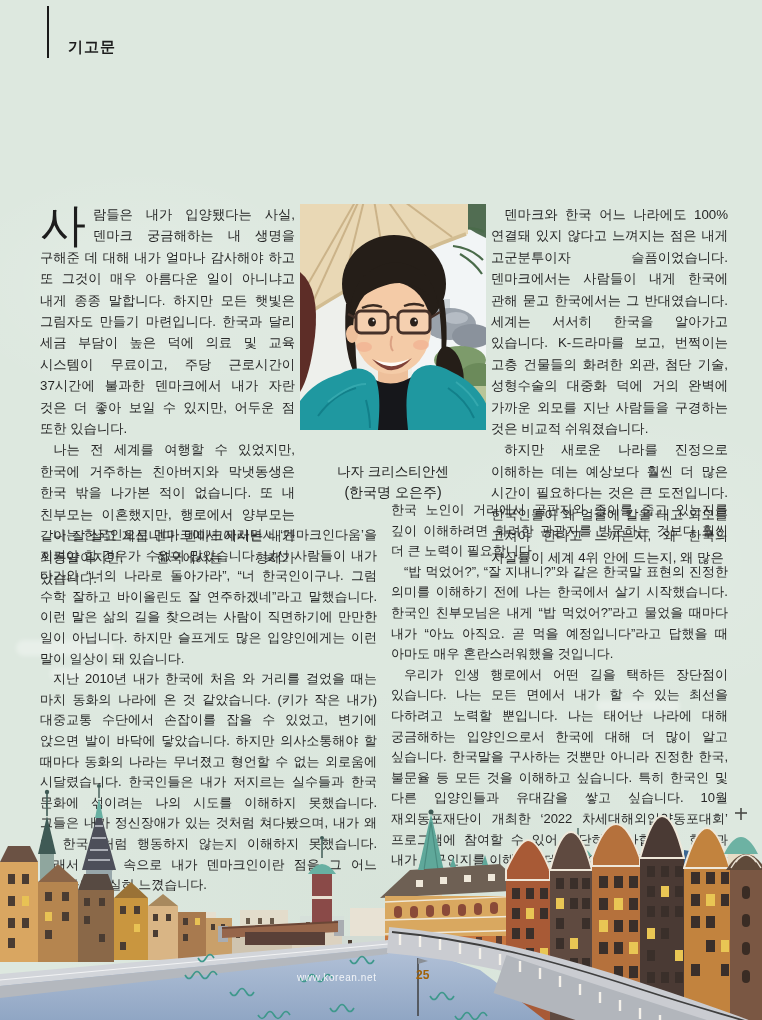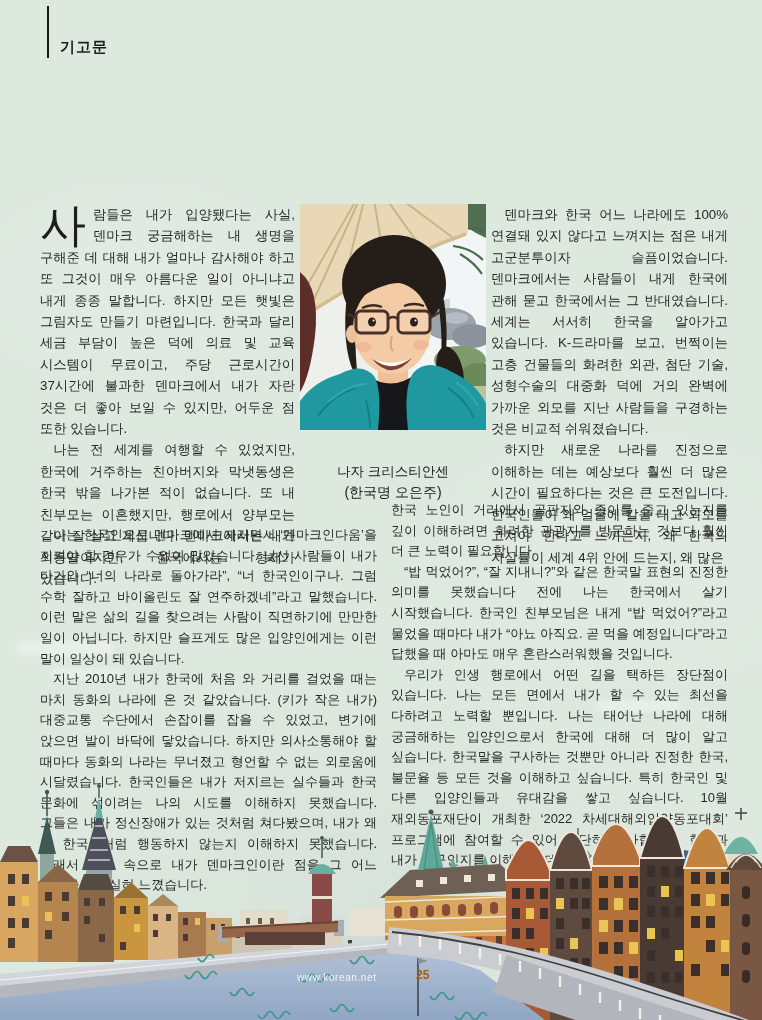--- a/index.html
+++ b/index.html
@@ -5,21 +5,21 @@
   html,body{margin:0;padding:0;}
   body{width:762px;height:1020px;overflow:hidden;
        font-family:"Liberation Sans","DejaVu Sans",sans-serif;}
   .page{position:relative;width:762px;height:1020px;background:#dde8df;overflow:hidden;}
   .page::before{content:"";position:absolute;inset:0;pointer-events:none;
     background:
       radial-gradient(ellipse 320px 200px at 18% 28%, rgba(255,255,255,.16), transparent 60%),
       radial-gradient(ellipse 420px 260px at 82% 55%, rgba(255,255,255,.12), transparent 60%),
       radial-gradient(ellipse 520px 320px at 50% 88%, rgba(178,198,184,.14), transparent 65%);}
   .kicker-line{position:absolute;left:47px;top:6px;width:2px;height:52px;background:#191919;}
-  .kicker{position:absolute;left:60px;top:38px;font-size:15px;font-weight:700;color:#1c1c1c;letter-spacing:1px;}
+  .kicker{position:absolute;left:68px;top:38px;font-size:15px;font-weight:700;color:#1c1c1c;letter-spacing:1px;}
   .title{position:absolute;left:0;top:112px;width:100%;text-align:center;
          font-family:"Liberation Serif","DejaVu Serif",serif;
          font-size:31px;font-weight:700;color:#0f0f0f;letter-spacing:3px;}
   .top-section{position:absolute;left:40px;top:204px;width:688px;
                display:grid;grid-template-columns:255px 188px 237px;column-gap:4px;}
   .bottom-section{position:absolute;left:40px;top:500px;width:688px;
                display:grid;grid-template-columns:337px 337px;column-gap:14px;}
   .col-left-bottom{padding-top:25px;}
   .para{margin:0;font-size:13.3px;line-height:21.4px;color:#272727;text-align:justify;word-break:keep-all;}
   .bottom-section .para{font-size:13px;line-height:20.6px;}
@@ -132,21 +132,21 @@
     </div>
   </div>
 
   <div class="bottom-section">
     <div class="col col-left-bottom">
       <p class="para indent">나는 한국인으로 덴마크에서 자라면서 ‘덴마크인다움’을 지켜야 할 경우가 수없이 많았습니다. 낯선 사람들이 내가 다가와 “너의 나라로 돌아가라”, “너 한국인이구나. 그럼 수학 잘하고 바이올린도 잘 연주하겠네”라고 말했습니다. 이런 말은 삶의 길을 찾으려는 사람이 직면하기에 만만한 일이 아닙니다. 하지만 슬프게도 많은 입양인에게는 이런 말이 일상이 돼 있습니다.</p>
       <p class="para indent">지난 2010년 내가 한국에 처음 와 거리를 걸었을 때는 마치 동화의 나라에 온 것 같았습니다. (키가 작은 내가) 대중교통 수단에서 손잡이를 잡을 수 있었고, 변기에 앉으면 발이 바닥에 닿았습니다. 하지만 의사소통해야 할 때마다 동화의 나라는 무너졌고 형언할 수 없는 외로움에 시달렸습니다. 한국인들은 내가 저지르는 실수들과 한국 문화에 섞이려는 나의 시도를 이해하지 못했습니다. 그들은 내가 정신장애가 있는 것처럼 쳐다봤으며, 내가 왜 더 한국인처럼 행동하지 않는지 이해하지 못했습니다. 그래서 나는 속으로 내가 덴마크인이란 점을 그 어느 때보다도 절실히 느꼈습니다.</p>
     </div>
     <div class="col">
       <p class="para">한국 노인이 거리에서 골판지와 종이를 줍고 있는지를 깊이 이해하려면 화려한 관광지를 방문하는 것보다 훨씬 더 큰 노력이 필요합니다.</p>
-      <p class="para indent">“밥 먹었어?”, “잘 지내니?”와 같은 한국말 표현의 진정한 의미를 못했습니다 전에 나는 한국에서 살기 시작했습니다. 한국인 친부모님은 내게 “밥 먹었어?”라고 물었을 때마다 내가 “아뇨 아직요. 곧 먹을 예정입니다”라고 답했을 때 아마도 매우 혼란스러워했을 것입니다.</p>
+      <p class="para indent">“밥 먹었어?”, “잘 지내니?”와 같은 한국말 표현의 진정한 의미를 이해하기 전에 나는 한국에서 살기 시작했습니다. 한국인 친부모님은 내게 “밥 먹었어?”라고 물었을 때마다 내가 “아뇨 아직요. 곧 먹을 예정입니다”라고 답했을 때 아마도 매우 혼란스러워했을 것입니다.</p>
       <p class="para indent"><span>우리가 인생 행로에서 어떤 길을 택하든 장단점이 있습니다. 나는 모든 면에서 내가 할 수 있는 최선을 다하려고 노력할 뿐입니다. 나는 태어난 나라에 대해 궁금해하는 입양인으로서 한국에 대해 더 많이 알고 싶습니다. 한국말을 구사하는 것뿐만 아니라 진정한 한국, 불문율 등 모든 것을 이해하고 싶습니다. 특히 한국인 및 다른 입양인들과 유대감을 쌓고 싶습니다. 10월 재외동포재단이 개최한 ‘2022 차세대해외입양동포대회’ 프로그램에 참여할 수 있어 대단히 감사합니다. 한국과 내가 누구인지를 이해하는 데 도움이 되기 때문입니다.</span><span class="endmark"><span class="endmark-inner">창</span></span></p>
     </div>
   </div>
 
   <div class="illustration">
     <svg viewBox="0 0 762 250" width="762" height="250">
       <defs>
         <linearGradient id="waterGrad" x1="0" y1="0" x2="0" y2="1">
           <stop offset="0" stop-color="#b3c2d8"></stop>
             <stop offset="1" stop-color="#90a6c4"></stop>

